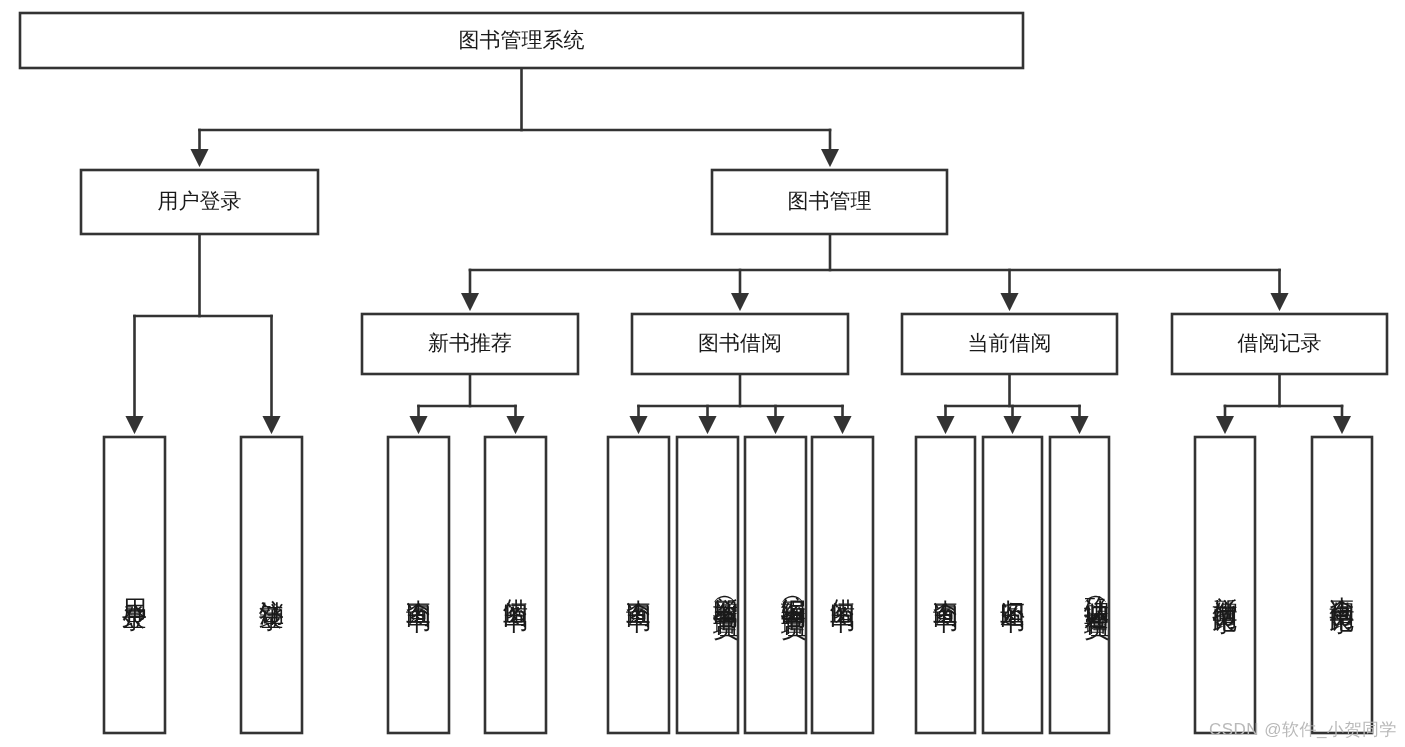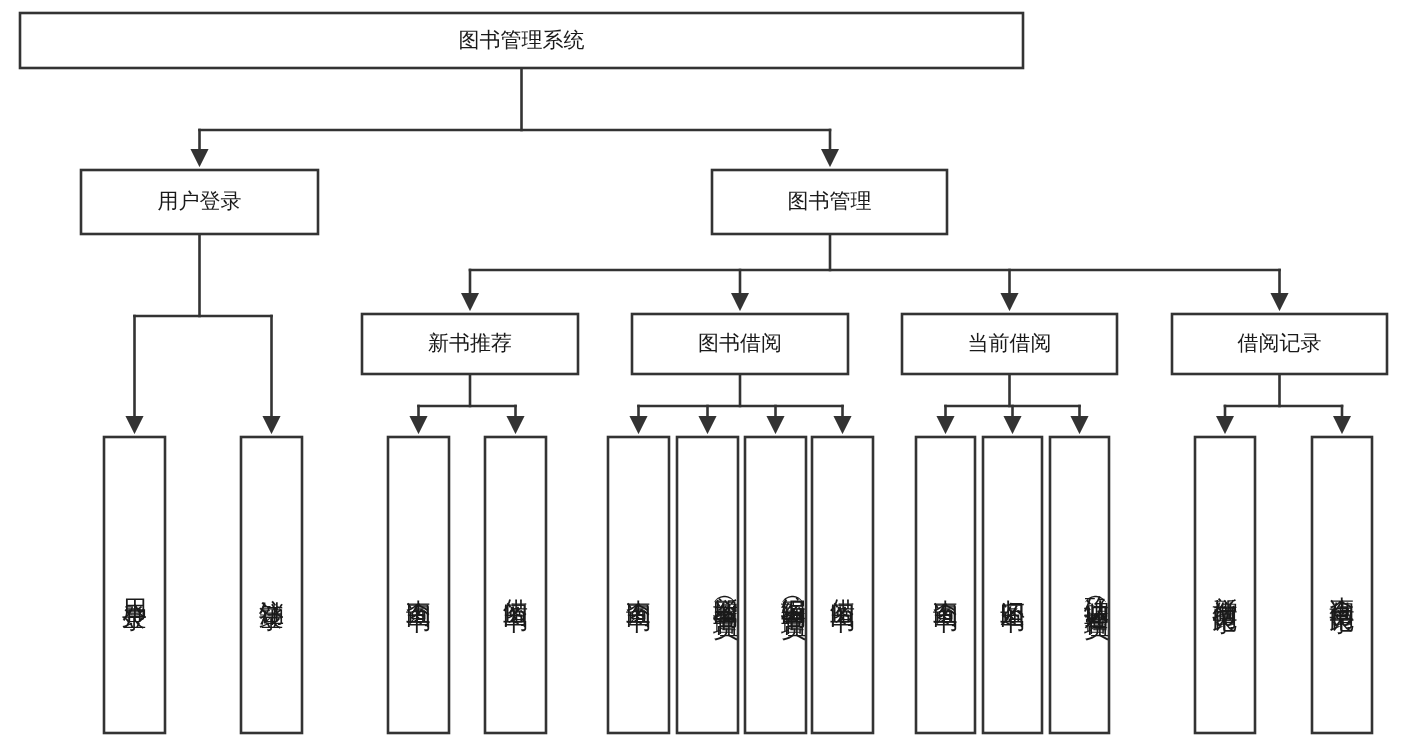--- a/index.html
+++ b/index.html
@@ -179,14 +179,15 @@
   <div class="leaf-label" style="left:608px;  top:437px; width:61px; height:296px;">查询图书</div>
   <div class="leaf-label" style="left:677px;  top:437px; width:61px; height:296px; align-items:flex-start; padding-top:8px; box-sizing:border-box;">新增图书（管理员）</div>
   <div class="leaf-label" style="left:745px;  top:437px; width:61px; height:296px; align-items:flex-start; padding-top:8px; box-sizing:border-box;">编辑图书（管理员）</div>
   <div class="leaf-label" style="left:812px;  top:437px; width:61px; height:296px;">借阅图书</div>
   <div class="leaf-label" style="left:916px;  top:437px; width:59px; height:296px;">查询图书</div>
   <div class="leaf-label" style="left:983px;  top:437px; width:59px; height:296px;">归还图书</div>
   <div class="leaf-label" style="left:1050px; top:437px; width:59px; height:296px; align-items:flex-start; padding-top:8px; box-sizing:border-box;">确认归还（管理员）</div>
   <div class="leaf-label" style="left:1195px; top:437px; width:60px; height:296px;">新增借阅记录</div>
   <div class="leaf-label" style="left:1312px; top:437px; width:60px; height:296px;">查询借阅记录</div>
 
+  <div class="watermark">CSDN @软件_小贺同学</div>
 
 </div>
 
 </body></html>

